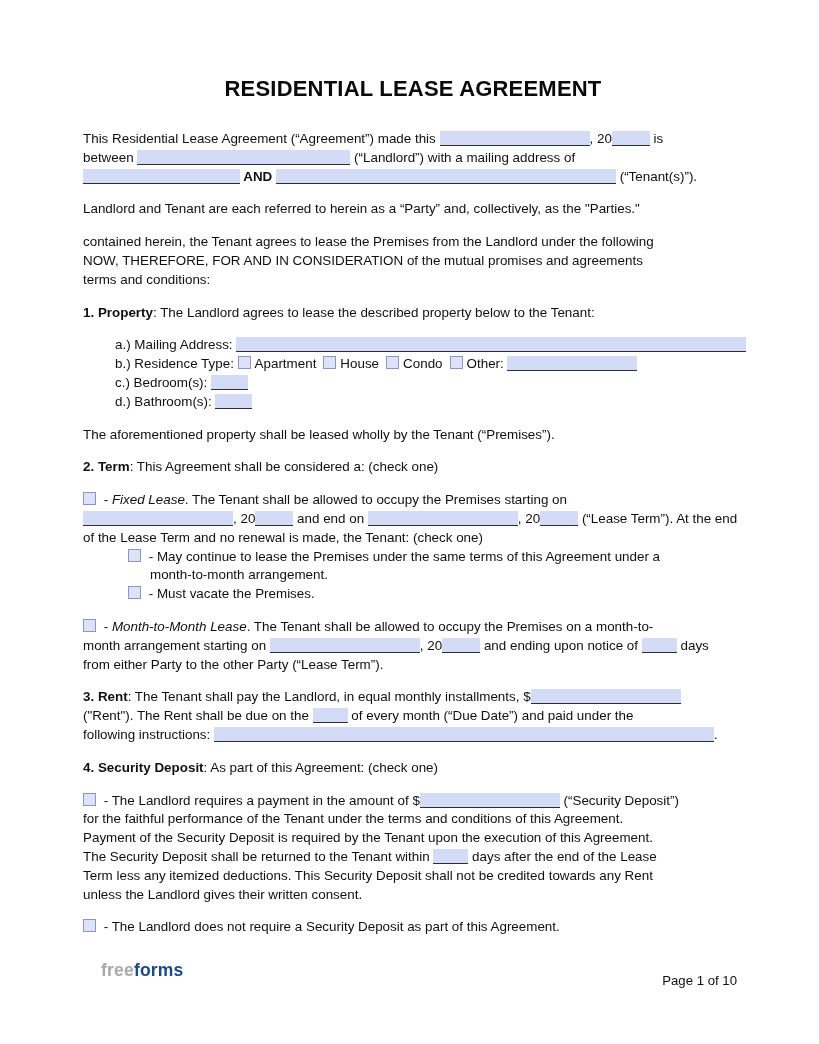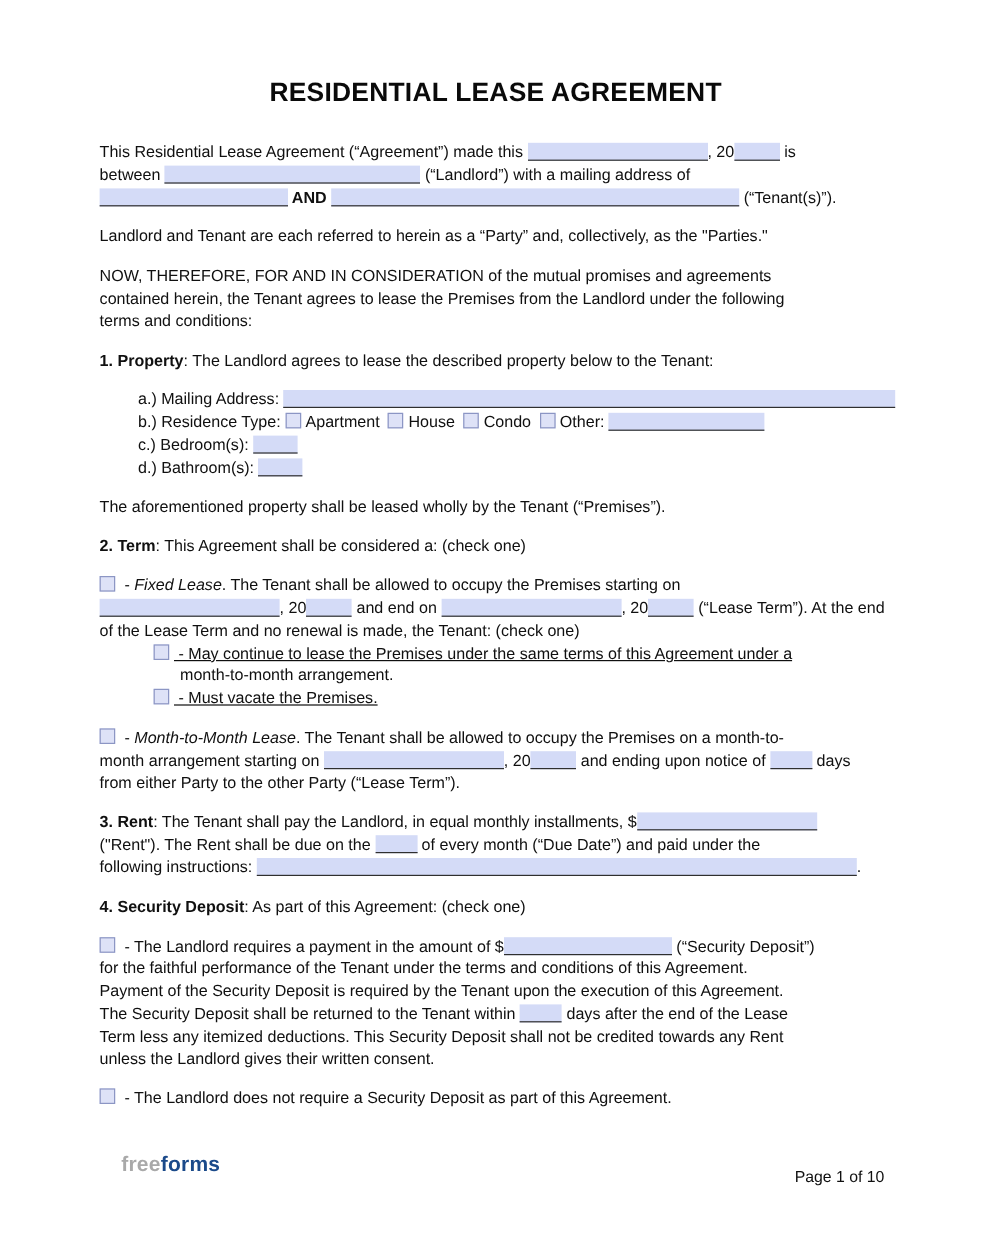--- a/index.html
+++ b/index.html
@@ -5,31 +5,31 @@
   html,body { margin:0; padding:0; background:#ffffff; }
   .page {
     position:relative;
     width:819px; height:1044px;
     background:#ffffff;
     font-family:"Liberation Sans", sans-serif;
     font-size:13.4px;
     color:#101010;
     overflow:hidden;
   }
-  .content { position:absolute; left:83px; top:64px; width:660px; }
+  .content { position:absolute; left:83px; top:76px; width:660px; }
   .title {
     font-size:22px; font-weight:bold; text-align:center;
     margin:0 0 28px 0; color:#0a0a0a; letter-spacing:0.2px;
   }
   .para { margin:12px 0 14px 0; }
   .line { line-height:18.8px; white-space:nowrap; }
   .bold { font-weight:bold; }
   .iu { font-style:italic; }
   .indent { padding-left:32px; }
-  .sub { padding-left:45px;text-decoration:underline; }
+  .sub { padding-left:45px; }
   .subc { padding-left:67px; }
   .field {
     display:inline-block;
     background:#d4dbf7;
     border-bottom:1px solid #2f2f2f;
     height:14px;
     vertical-align:-3px;
   }
   .cb {
     display:inline-block;
@@ -63,22 +63,22 @@
       <div class="line"><span>This Residential Lease Agreement (“Agreement”) made this </span><span class="field w150"></span><span>, 20</span><span class="field w38"></span><span> is</span></div>
       <div class="line"><span>between </span><span class="field w213"></span><span> (“Landlord”) with a mailing address of</span></div>
       <div class="line"><span class="field w157"></span><span class="bold"> AND </span><span class="field w340"></span><span> (“Tenant(s)”).</span></div>
     </div>
 
     <div class="para">
       <div class="line"><span>Landlord and Tenant are each referred to herein as a “Party” and, collectively, as the "Parties."</span></div>
     </div>
 
     <div class="para">
+      <div class="line"><span>contained herein, the Tenant agrees to lease the Premises from the Landlord under the following</span></div>
       <div class="line"><span>NOW, THEREFORE, FOR AND IN CONSIDERATION of the mutual promises and agreements</span></div>
-      <div class="line"><span>contained herein, the Tenant agrees to lease the Premises from the Landlord under the following</span></div>
       <div class="line"><span>terms and conditions:</span></div>
     </div>
 
     <div class="para">
       <div class="line"><span class="bold">1. Property</span><span>: The Landlord agrees to lease the described property below to the Tenant:</span></div>
     </div>
 
     <div class="para">
       <div class="line indent"><span>a.) Mailing Address: </span><span class="field w510"></span></div>
       <div class="line indent"><span>b.) Residence Type: </span><span class="cb"></span><span class="opt">Apartment</span><span class="cb"></span><span class="opt">House</span><span class="cb"></span><span class="opt">Condo</span><span class="cb"></span><span>Other: </span><span class="field w130"></span></div>

